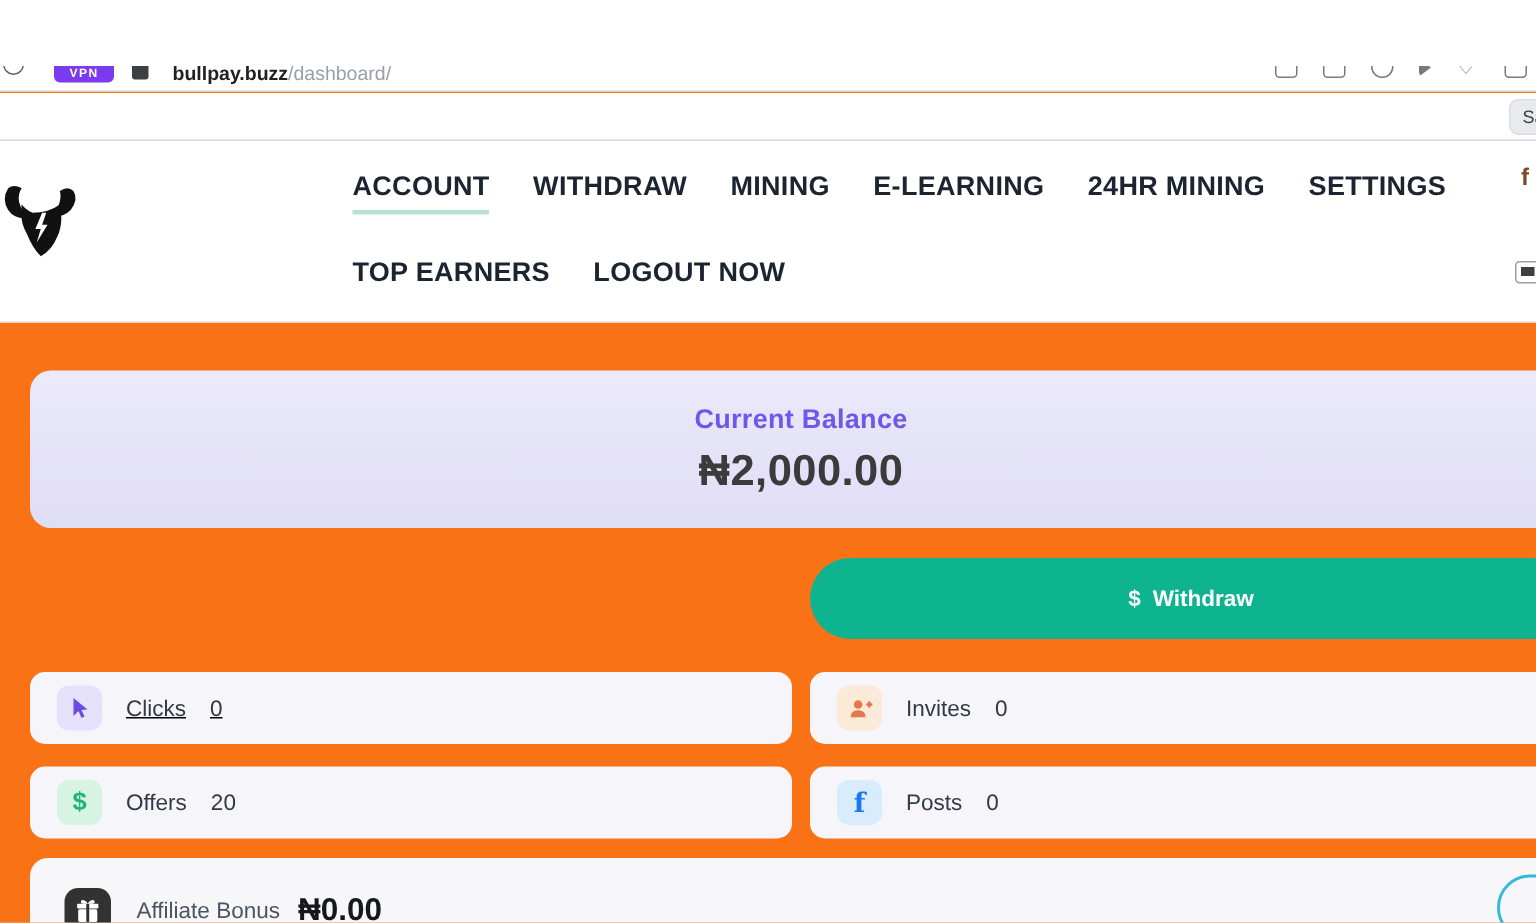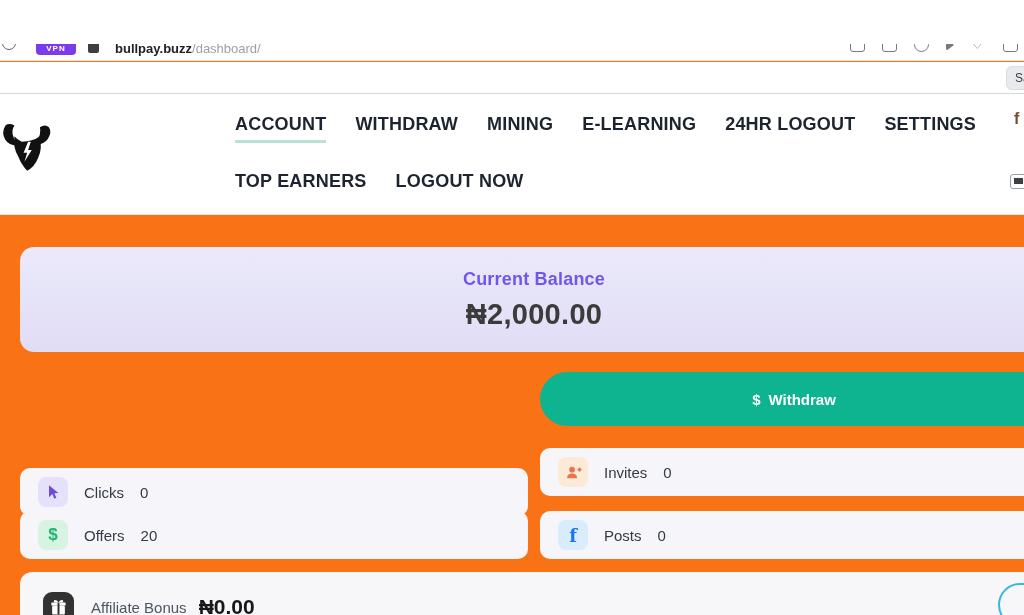--- a/index.html
+++ b/index.html
@@ -101,21 +101,21 @@
         <path d="M16 18 Q14 30 20 40 Q24 50 30 56 Q38 52 42 42 Q47 32 44 18 Q36 24 24 24 Q19 22 16 18 Z" fill="#111"></path>
         <path d="M31 24 L26 36 L30 36 L27 46 L35 33 L31 33 L34 24 Z" fill="#fff"></path>
       </svg>
     </div>
 
     <nav class="nav row1">
       <div class="nav-item active">ACCOUNT</div>
       <div class="nav-item">WITHDRAW</div>
       <div class="nav-item">MINING</div>
       <div class="nav-item">E-LEARNING</div>
-      <div class="nav-item">24HR LOGOUT</div>
+      <div class="nav-item">24HR MINING</div>
       <div class="nav-item">SETTINGS</div>
     </nav>
     <nav class="nav row2">
       <div class="nav-item">TOP EARNERS</div>
       <div class="nav-item">LOGOUT NOW</div>
     </nav>
 
     <div class="hdr-icon1">f</div>
     <div class="hdr-icon2"></div>
   </div>
@@ -124,21 +124,21 @@
     <div class="balance-label">Current Balance</div>
     <div class="balance-amount">₦2,000.00</div>
   </div>
 
 
   <button class="btn btn-withdraw">
     <span class="dollar-glyph">$</span>
     <span>Withdraw</span>
   </button>
 
-  <div class="stat-card" style="left:20px; top:424px;">
+  <div class="stat-card" style="left:20px; top:404px;text-decoration:underline;">
     <div class="stat-chip chip-clicks">
       <svg width="16" height="16" viewBox="0 0 24 24">
           <path d="M6 2 L6 20 L11 15 L14 22 L17 20.5 L14 14 L20 13.5 Z" fill="#6c4ce0"></path>
         </svg>
     </div>
     <span class="stat-label">Clicks</span>
     <span class="stat-value">0</span>
   </div>
 
   <div class="stat-card" style="left:540px; top:404px;">

